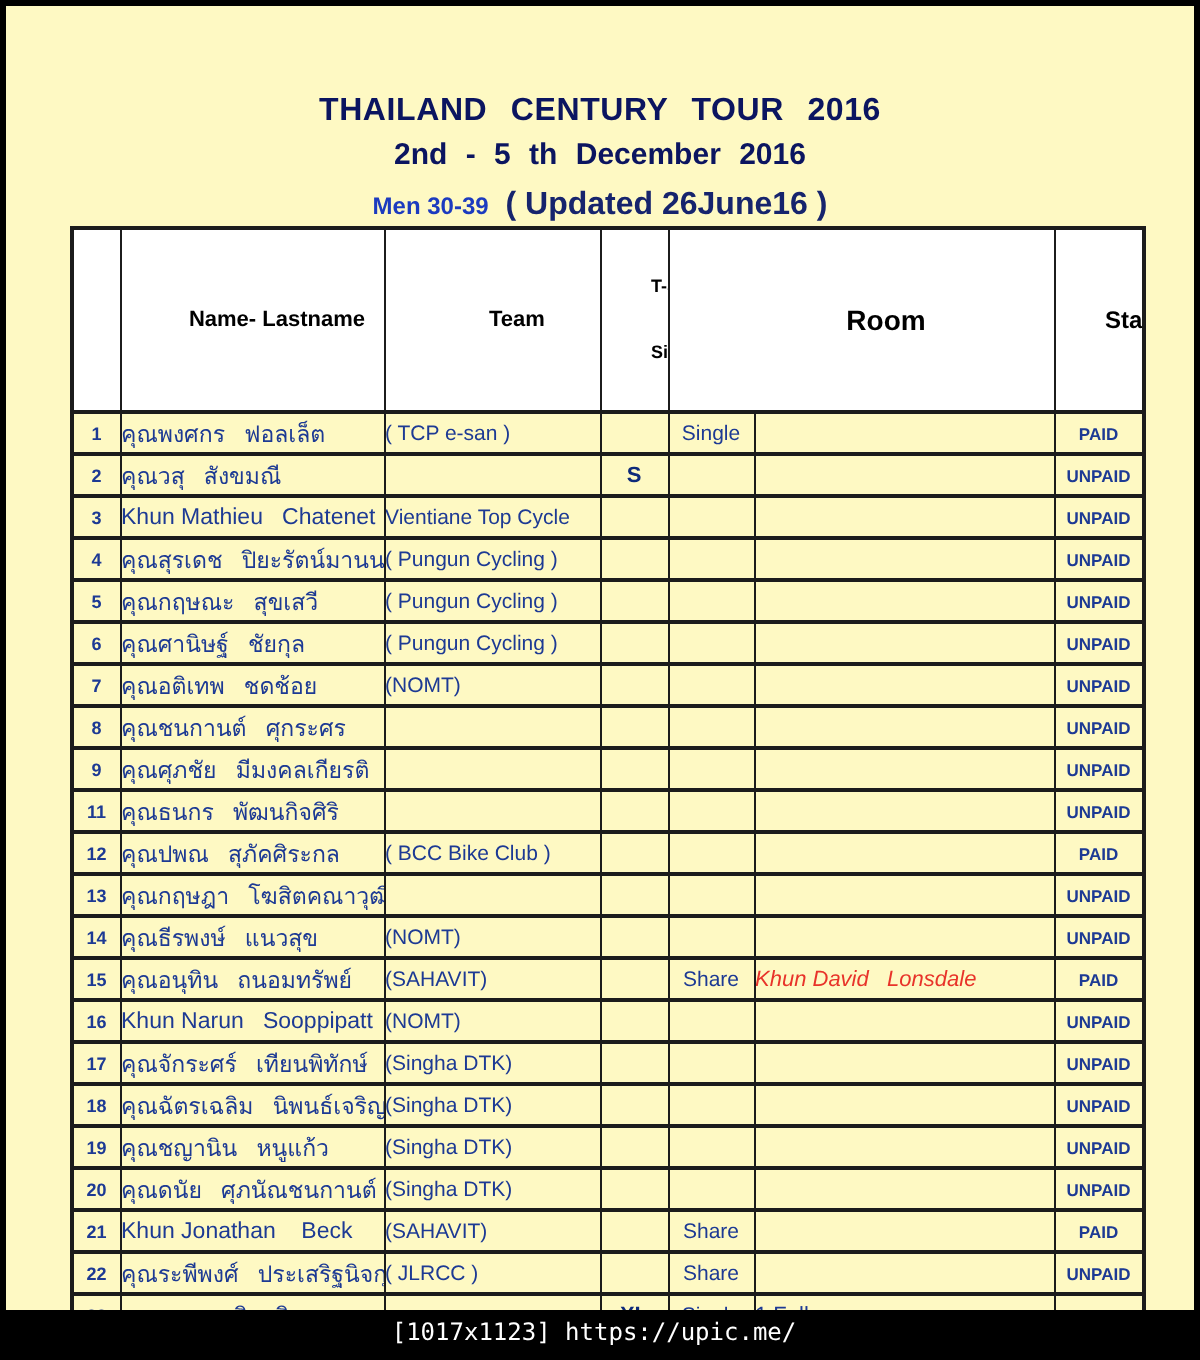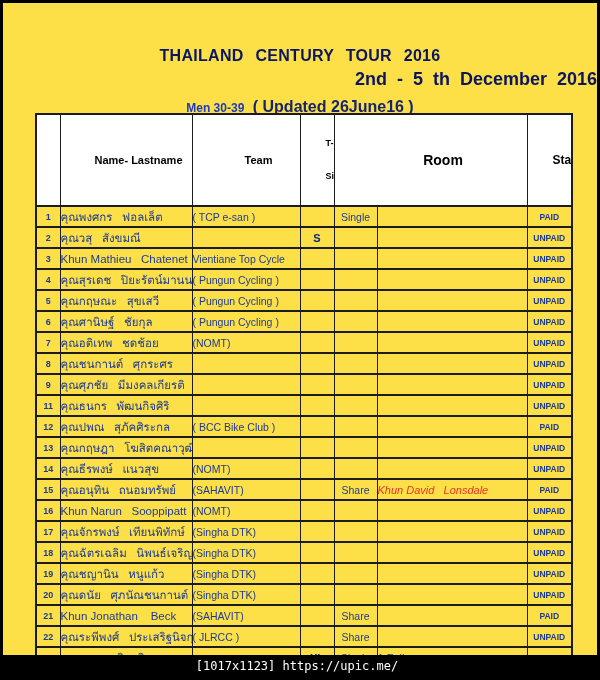--- a/index.html
+++ b/index.html
@@ -1,20 +1,20 @@
 <!DOCTYPE html>
 <html><head>
 <meta charset="utf-8">
 <style>
   html,body{margin:0;padding:0;}
   body{width:600px;height:680px;background:#888;font-family:"Liberation Sans","DejaVu Sans",sans-serif;}
-  .page{position:relative;width:600px;height:680px;background:#fde047;border:3px solid #000;box-sizing:border-box;overflow:hidden;}
+  .page{position:relative;width:600px;height:680px;background:#fef9c3;border:3px solid #000;box-sizing:border-box;overflow:hidden;}
   .titleblock{position:absolute;top:44px;left:0;width:100%;text-align:center;}
   .title1{font-size:16px;font-weight:bold;color:#0b1560;word-spacing:7px;letter-spacing:.3px;}
-  .title2{font-size:18px;font-weight:bold;color:#0b1560;word-spacing:5px;margin-top:4px;text-align:right;}
+  .title2{font-size:15px;font-weight:bold;color:#0b1560;word-spacing:5px;margin-top:4px;}
   .title3{margin-top:8px;}
   .cat{font-size:12px;font-weight:bold;color:#1c3bbf;}
   .updated{font-size:16px;font-weight:bold;color:#16246d;margin-left:4px;}
   table.roster{position:absolute;left:32px;top:110px;width:536px;border-collapse:collapse;table-layout:fixed;}
   table.roster col.c-no{width:24px;}
   table.roster col.c-name{width:132px;}
   table.roster col.c-team{width:108px;}
   table.roster col.c-size{width:34px;}
   table.roster col.c-rtype{width:43px;}
   table.roster col.c-rnote{width:150px;}
@@ -207,21 +207,21 @@
           <td class="col-no">16</td>
           <td class="col-name">Khun Narun   Sooppipatt</td>
           <td class="col-team">(NOMT)</td>
           <td class="col-size"></td>
           <td class="col-roomtype"></td>
           <td class="col-roomnote"></td>
           <td class="col-status">UNPAID</td>
         </tr>
         <tr>
           <td class="col-no">17</td>
-          <td class="col-name">คุณจักรพงษ์   เทียนพิทักษ์</td>
+          <td class="col-name">คุณจักระศร์   เทียนพิทักษ์</td>
           <td class="col-team">(Singha DTK)</td>
           <td class="col-size"></td>
           <td class="col-roomtype"></td>
           <td class="col-roomnote"></td>
           <td class="col-status">UNPAID</td>
         </tr>
         <tr>
           <td class="col-no">18</td>
           <td class="col-name">คุณฉัตรเฉลิม   นิพนธ์เจริญศรี</td>
           <td class="col-team">(Singha DTK)</td>

